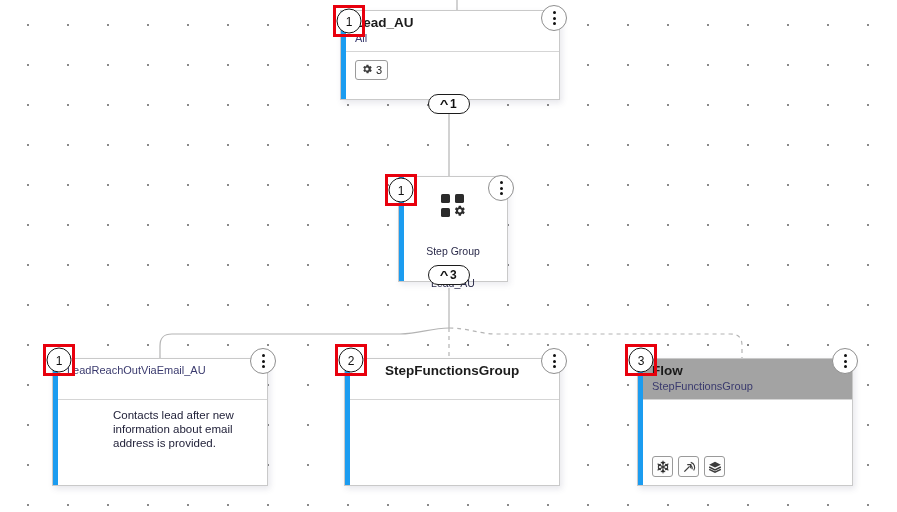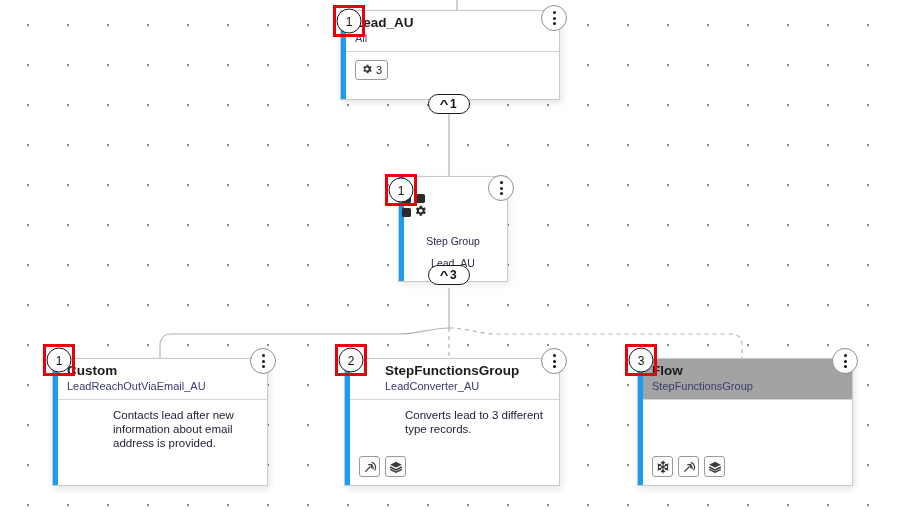--- a/index.html
+++ b/index.html
@@ -202,21 +202,22 @@
     font-size: 11px;
     color: #222;
   }
 
   
   .sg-inner {
     position: absolute;
     left: 0; right: 0; top: 14px;
     display: flex;
     flex-direction: column;
-    gap: 10px;
+    align-items: center;
+    gap: 20px;
   }
   .sg-label {
     font-size: 10.5px;
     color: #2a2a4a;
     line-height: 12px;
     text-align: center;
   }
 </style>
 </head>
 <body>
@@ -294,65 +295,39 @@
     <div class="circle">1</div>
   </div>
   <div class="collapse-pill" style="left:428px; top:265px;">
     <span class="chev">^</span>
     <span class="cnt">3</span>
   </div>
 
   <div class="node" style="left:52px; top:358px; width:216px; height:128px;">
     <div class="accent"></div>
     <div class="node-head" style="height:41px;">
-      <div class="node-title">Custom</div>
       <div class="node-subtitle">LeadReachOutViaEmail_AU</div>
     </div>
     <div class="node-body">
       <div class="node-desc">Contacts lead after new information about email address is provided.</div>
     </div>
   </div>
   <div class="kebab" style="left:250px; top:348px;">
     <i></i>
       <i></i>
       <i></i>
   </div>
   <div class="stepnum" style="left:43px; top:344px;">
     <div class="circle">1</div>
   </div>
 
   <div class="node" style="left:344px; top:358px; width:216px; height:128px;">
     <div class="accent"></div>
     <div class="node-head" style="height:41px;padding-left:40px;">
       <div class="node-title">StepFunctionsGroup</div>
-      <div class="node-subtitle">LeadConverter_AU</div>
-    </div>
-    <div class="node-body">
-      <div class="node-desc">Converts lead to 3 different type records.</div>
-      <div class="chips">
-        <div class="chip">
-          <span>
-            <svg width="14" height="14" viewBox="0 0 24 24">
-              <path d="M4 20 L13 11" stroke="#3b3b3b" stroke-width="2.2" fill="none"></path>
-              <path d="M9 8 h6 v6" stroke="#3b3b3b" stroke-width="2.2" fill="none"></path>
-              <path d="M15 4 a9 9 0 0 1 5 14" stroke="#3b3b3b" stroke-width="2" fill="none"></path>
-              <path d="M14 9 a5 5 0 0 1 3 7" stroke="#3b3b3b" stroke-width="2" fill="none"></path>
-            </svg>
-          </span>
-        </div>
-        <div class="chip">
-          <span>
-            <svg width="14" height="14" viewBox="0 0 24 24">
-              <path d="M12 3 L22 8 L12 13 L2 8 Z" fill="#3b3b3b"></path>
-              <path d="M2 12 L12 17 L22 12" stroke="#3b3b3b" stroke-width="2.4" fill="none"></path>
-              <path d="M2 16 L12 21 L22 16" stroke="#3b3b3b" stroke-width="2.4" fill="none"></path>
-            </svg>
-          </span>
-        </div>
-      </div>
     </div>
   </div>
   <div class="kebab" style="left:541px; top:348px;">
     <i></i>
       <i></i>
       <i></i>
   </div>
   <div class="stepnum" style="left:335px; top:344px;">
     <div class="circle">2</div>
   </div>

